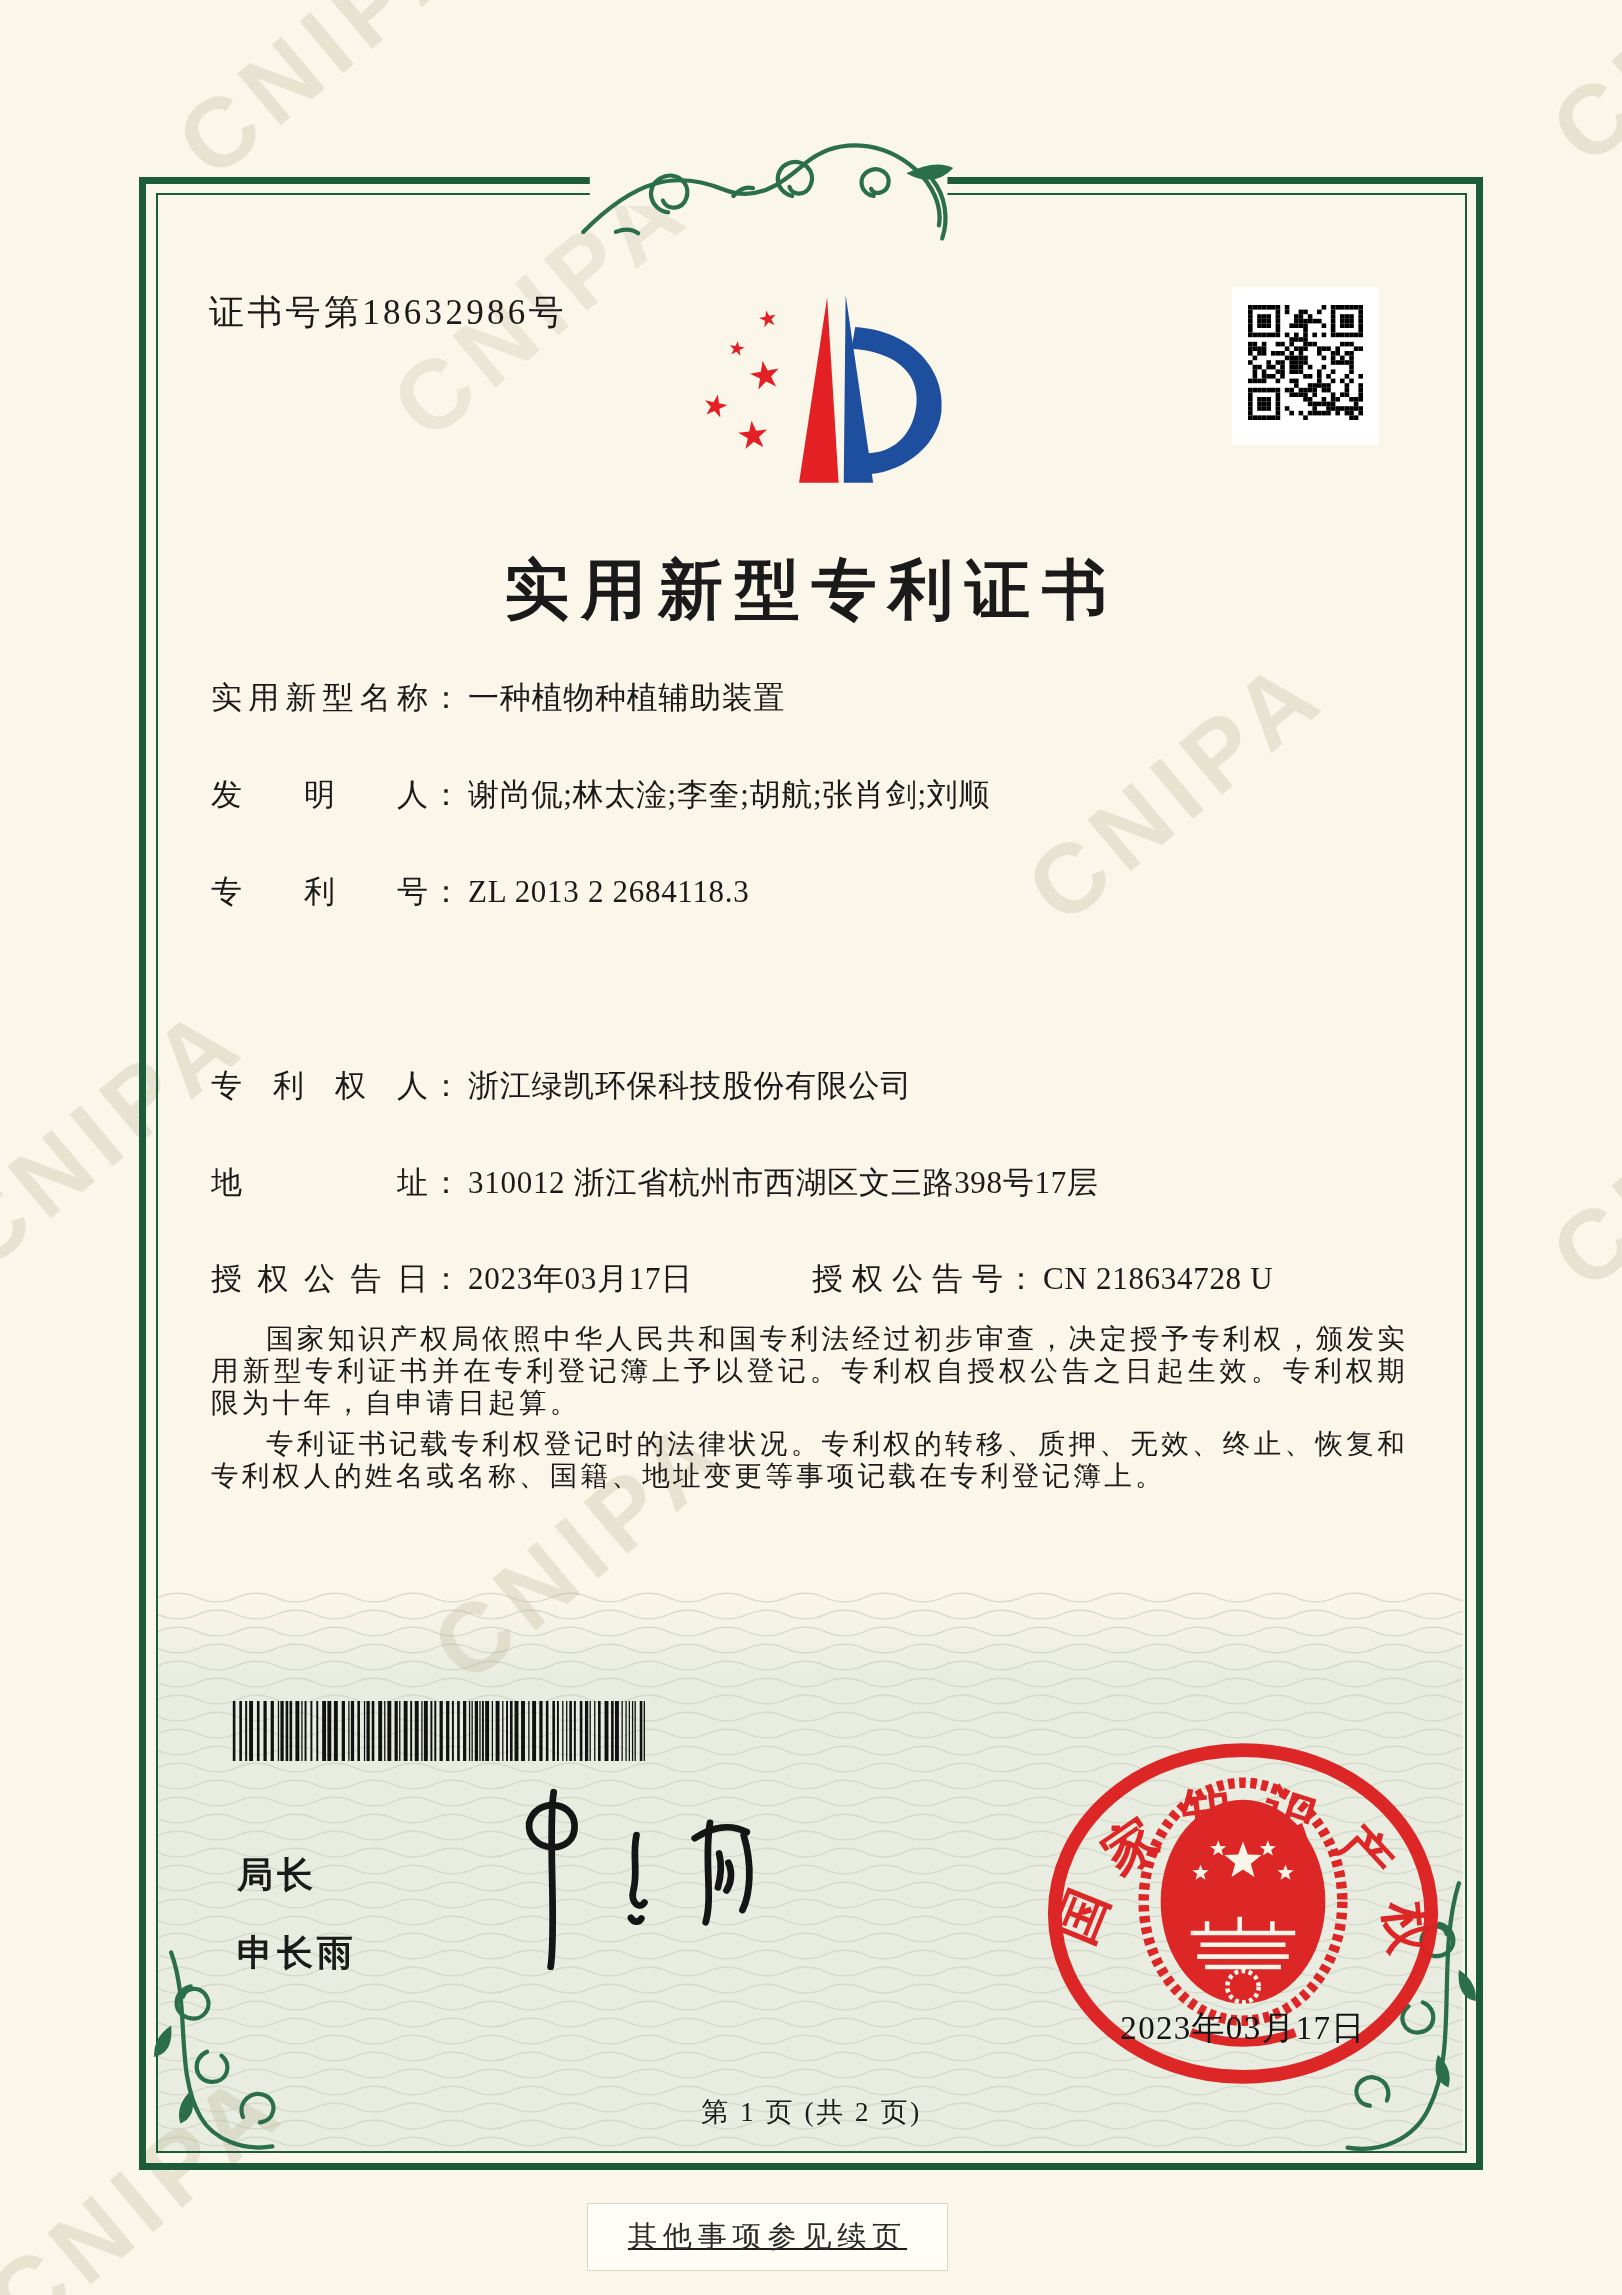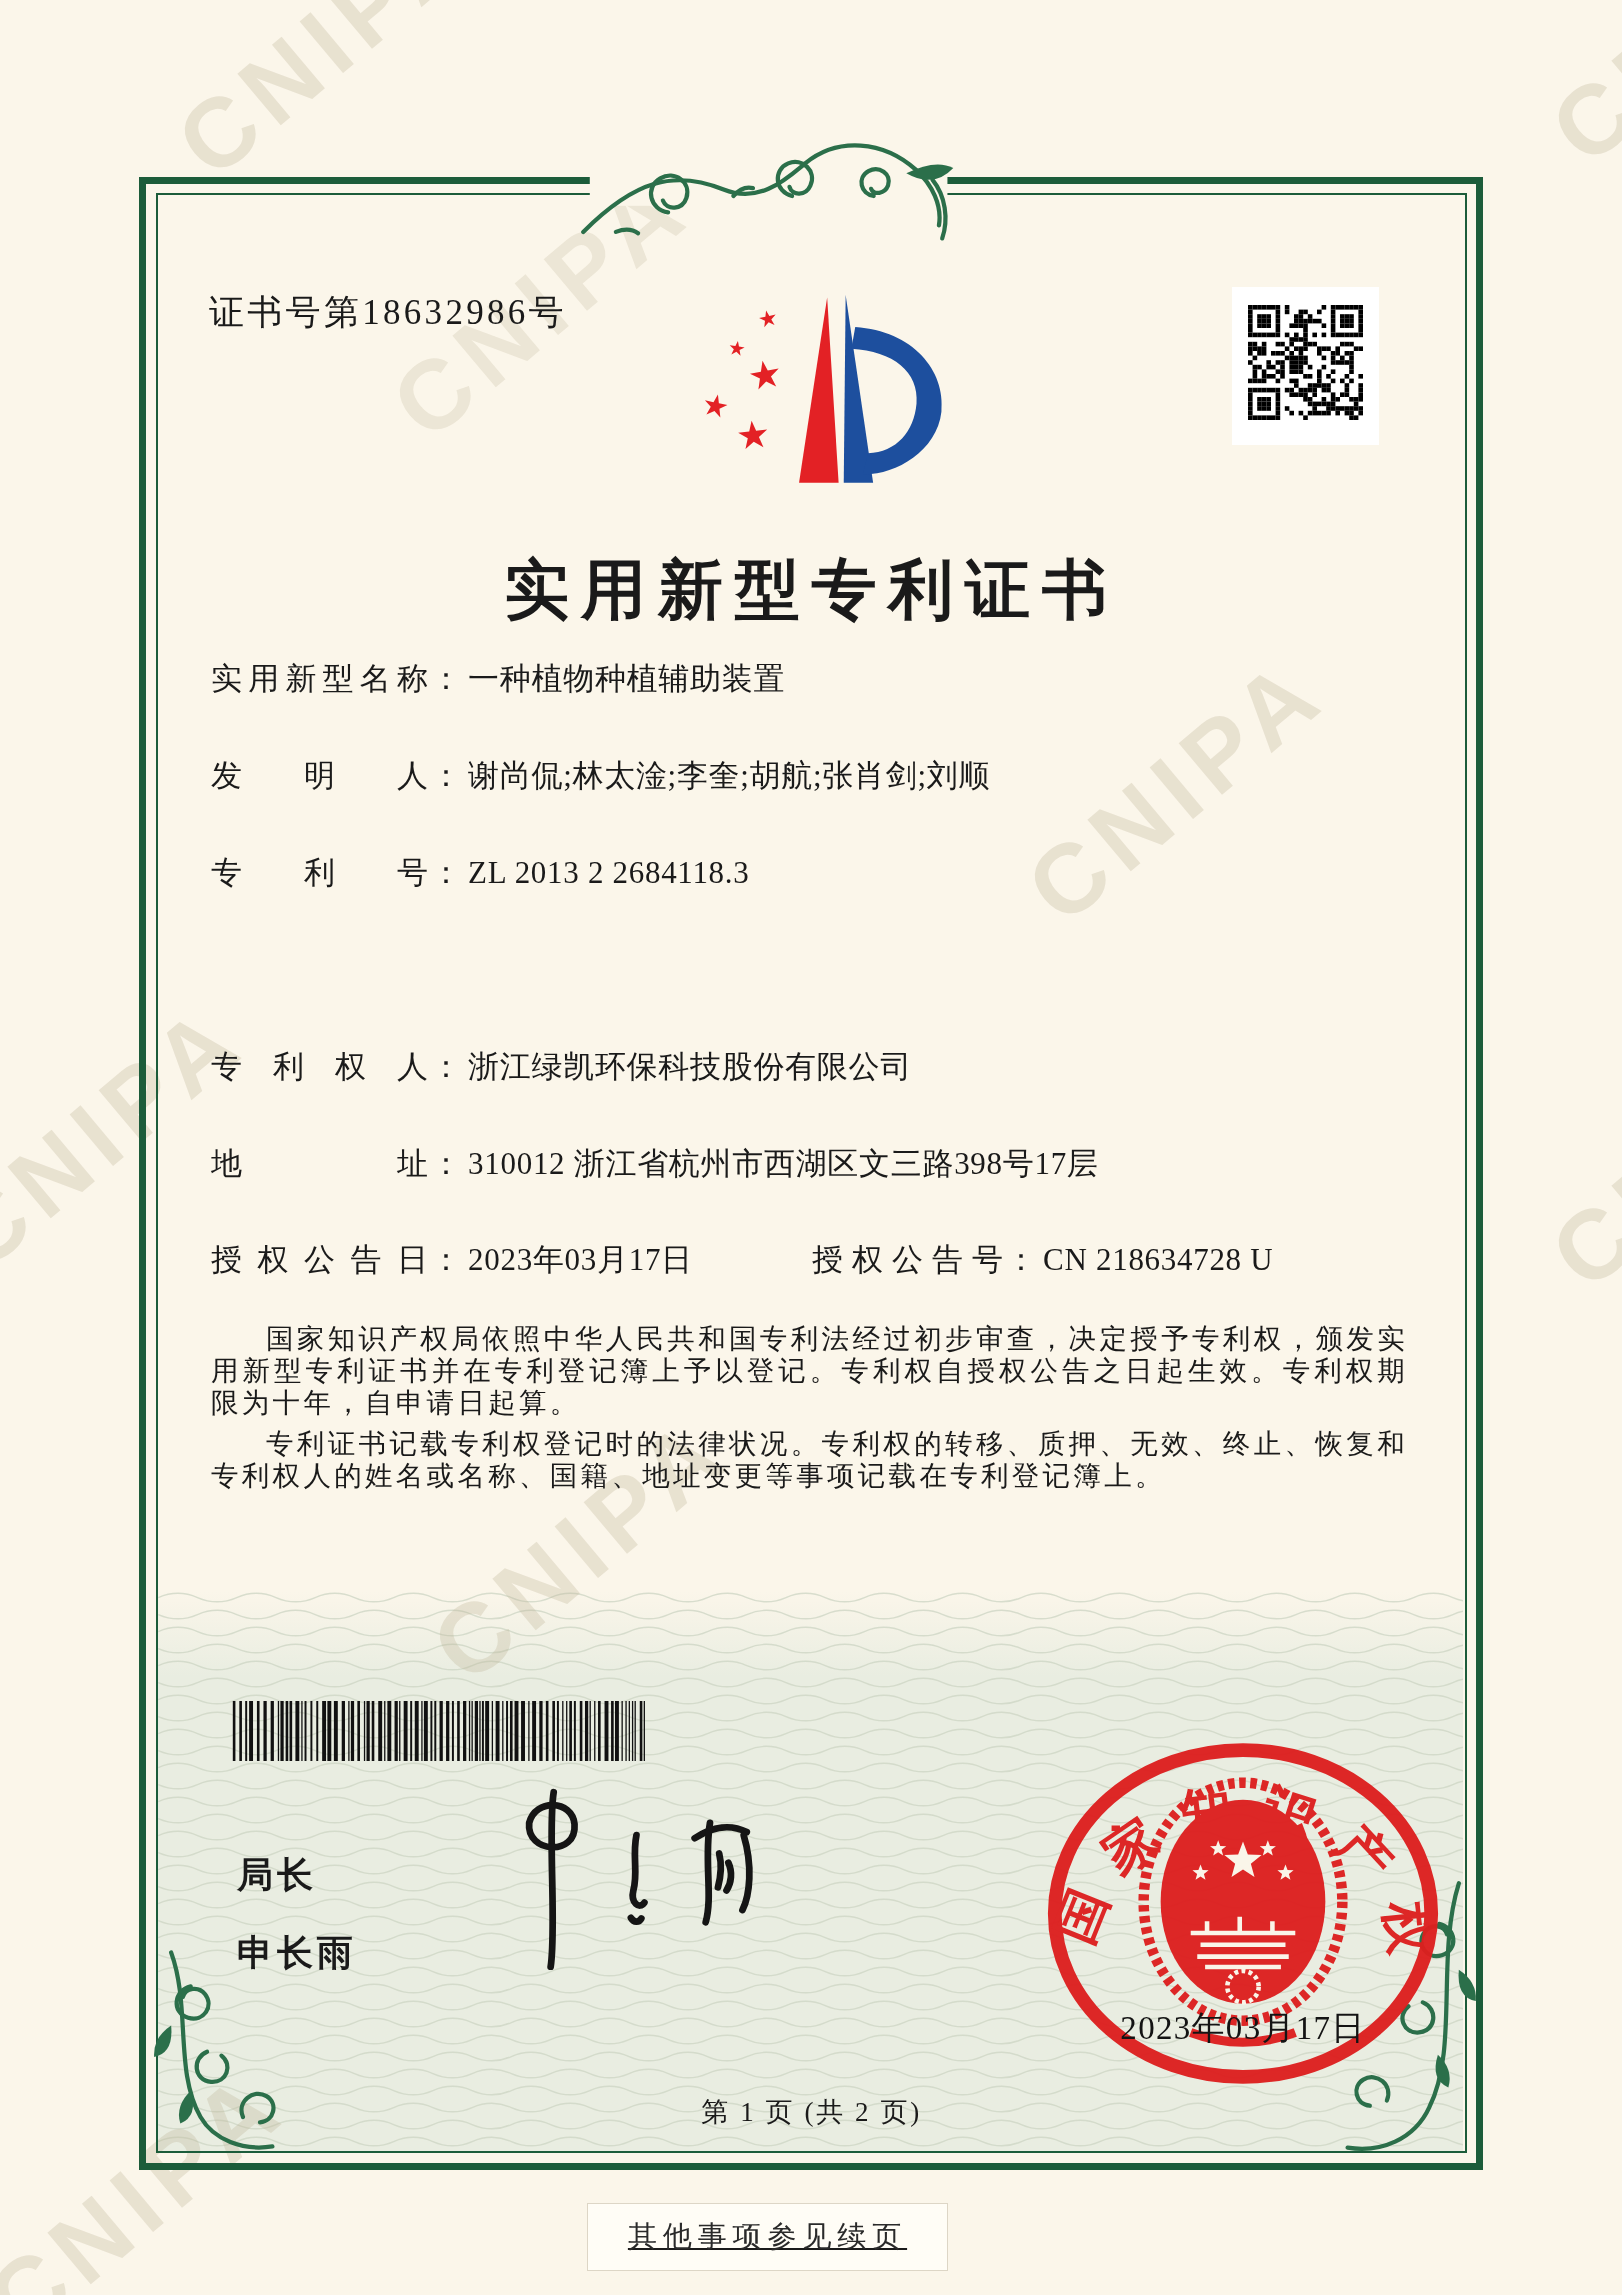--- a/index.html
+++ b/index.html
@@ -29,21 +29,21 @@
   
   .cert-no{position:absolute;left:209px;top:289px;z-index:6;font-size:35px;letter-spacing:3.3px;}
   .logo{position:absolute;left:702px;top:288px;width:249px;height:203px;z-index:6;}
   .logo .star{position:absolute;color:#e32125;line-height:1;z-index:6;}
   .qrbox{position:absolute;left:1232px;top:287px;width:147px;height:158px;background:#ffffff;z-index:6;}
   .qrbox svg{position:absolute;left:16.4px;top:18.3px;}
   .title{position:absolute;left:0;top:546px;width:1623px;text-align:center;z-index:6;
          font-size:65px;font-weight:700;letter-spacing:11.8px;}
 
   
-  .frow{position:absolute;left:211px;width:1204px;height:42px;z-index:6;font-size:31px;white-space:nowrap;}
+  .frow{position:absolute;left:211px;width:1204px;height:42px;z-index:6;font-size:31px;white-space:nowrap;margin-top:19px;}
   .flabel{display:inline-block;width:217px;text-align:justify;text-align-last:justify;vertical-align:top;}
   .fcolon{display:inline-block;margin:0 6.5px 0 2.6px;}
   .fvalue{letter-spacing:0.7px;}
   .grant2{position:absolute;left:601px;top:0;}
   .flabel2{display:inline-block;width:191px;text-align:justify;text-align-last:justify;vertical-align:top;}
 
   
   .body-text{position:absolute;left:211px;top:1323px;width:1197px;z-index:6;
              font-size:27.5px;line-height:32px;letter-spacing:3.3px;text-align:justify;}
   .body-text p{margin:0;text-indent:2em;}

